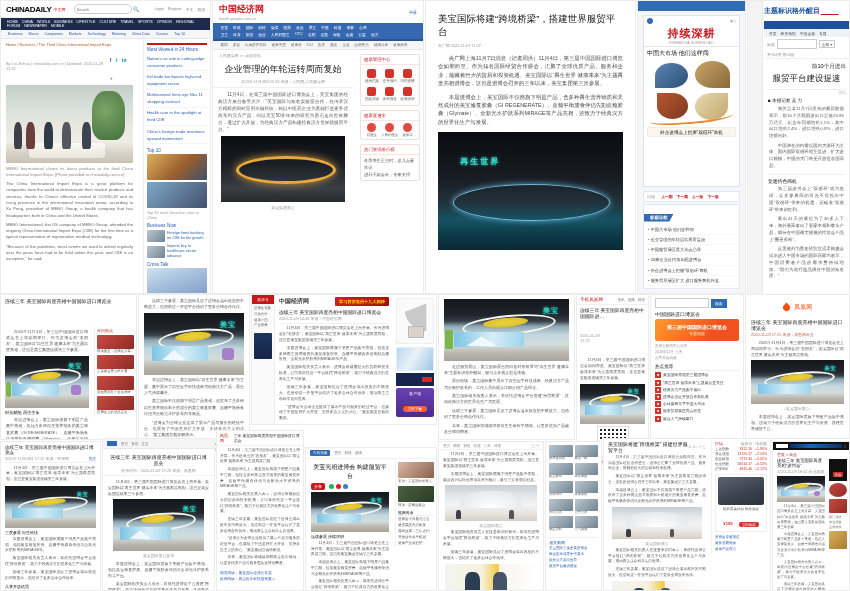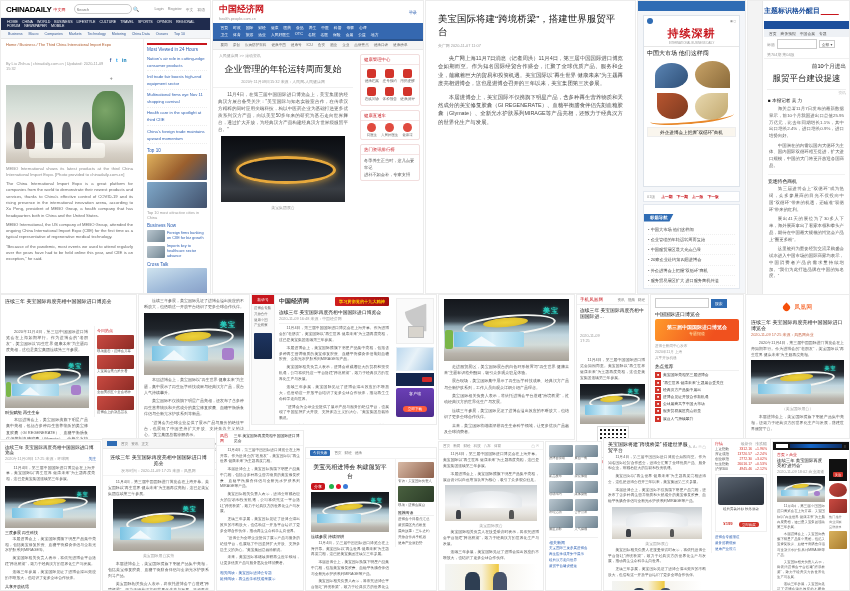--- a/index.html
+++ b/index.html
@@ -285,20 +285,24 @@
   </div>
 
   <div class="c" style="left:425px;top:0;width:211px;height:294px;">
     <div class="tt" style="font-size:9.5px;margin:12px 12px 4px;">美宝国际将建“跨境桥梁”，搭建世界服贸平台</div>
     <div class="mt" style="margin:0 12px 6px;">央广网    2020-11-07 11:07</div>
     <div>
 
     <p class="px" style="font-size:5.4px;margin:5px 12px;color:#4a4a4a;">央广网上海11月7日消息（记者周洪）11月4日，第三届中国国际进口博览会如期而至。作为知名国际经贸合作盛会，汇聚了全球优质产品、服务和企业，蕴藏着巨大的贸易和投资机遇。美宝国际以“再生世界 健康未来”为主题再度亮相进博会，这也是进博会召开的三年以来，美宝集团第三次参展。</p>
         <p class="px" style="font-size:5.4px;margin:5px 12px;color:#4a4a4a;">本届进博会上，美宝国际不仅携旗下明星产品，含多种再生营养物质和天然成分的美宝修复胶囊（GI REGENERATE）、血糖平衡膳食伴侣先刻血糖胶囊（Glymate）、全新光水护肤系列MIRAGE等产品亮相，还致力于经典汉方的世界化生产与发展。</p>
       </div>
+    <div class="ph ph-bd" style="height:118px;margin:6px 12px;">
+      <span class="arc"></span>
+      <span class="sign" style="font-size:8px;">再生世界</span>
+    </div>
   </div>
 
   <div class="c" style="left:637px;top:0;width:109px;height:294px;background:#f4f6f9;">
     <div style="height:10px;background:#2f6cb4;"></div>
     <div style="background:#fff;border:1px solid #dde3ea;margin:4px 5px;height:170px;position:relative;overflow:hidden;">
       <div class="rowf" style="padding:2px 3px;">
         <span style="width:6px;height:6px;border-radius:50%;background:#2f6cb4;display:inline-block;"></span>
         <span style="margin-left:auto;font-size:3px;color:#999;">◼ ◻</span>
       </div>
       <div style="text-align:center;font-family:'Liberation Serif',serif;font-weight:900;color:#c8161d;font-size:11px;letter-spacing:1px;">持续深耕</div>

